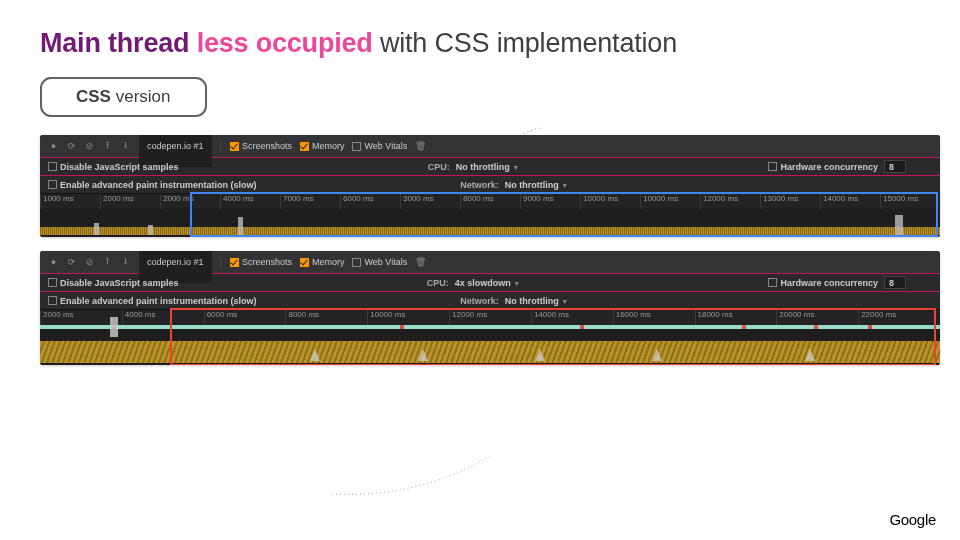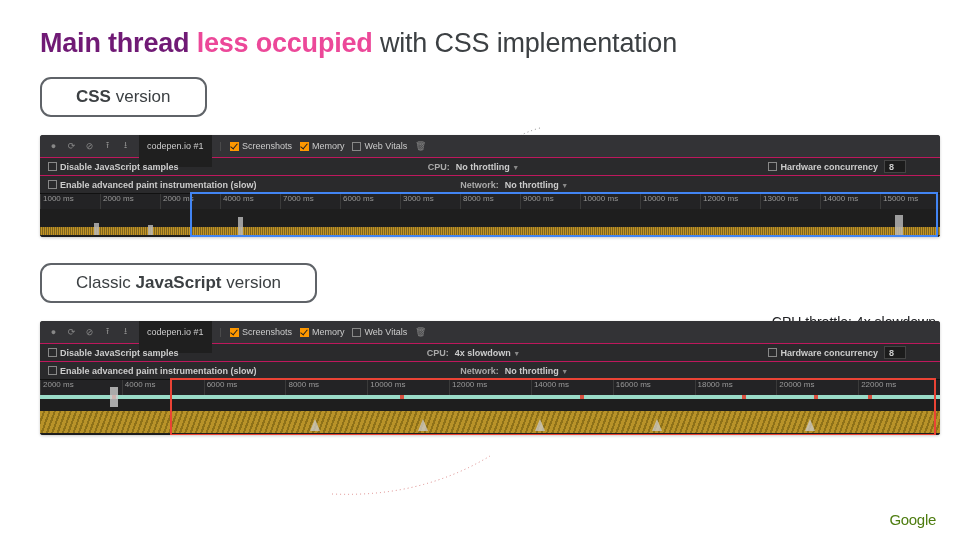--- a/index.html
+++ b/index.html
@@ -46,21 +46,21 @@
   .flame.busy .flame-strip { height: 22px; bottom: 2px; background: repeating-linear-gradient(110deg, #caa02a 0 3px, #9a7a18 3px 5px); }
   .busy-top { position: absolute; left: 0; right: 0; top: 0; height: 4px; background: #9adbc8; }
   .busy-top .mark { position: absolute; top: 0; width: 4px; height: 4px; background: #d85040; }
   .flame.busy { height: 40px; }
   .flame.busy .tri { position: absolute; bottom: 4px; width: 0; height: 0; border-left: 5px solid transparent; border-right: 5px solid transparent; border-bottom: 12px solid #ccc; opacity: 0.75; }
 
   .hl-box { position: absolute; border: 2px solid; pointer-events: none; }
   .hl-blue { border-color: #4285f4; }
   .hl-red  { border-color: #ea4335; }
 
-  .google-logo { position: absolute; right: 24px; bottom: 12px; font-size: 15px; color: #4d7c0f; letter-spacing: -0.3px; font-weight: 500; }
+  .google-logo { position: absolute; right: 24px; bottom: 12px; font-size: 15px; color: #000000; letter-spacing: -0.3px; font-weight: 500; }
 </style>
 </head>
 <body>
 
 <div class="slide">
 
   <div class="title">
     <span class="em-blue">Main thread</span>
     <span class="em-bold">less occupied</span>
     <span>with CSS implementation</span>
@@ -151,25 +151,20 @@
       <div class="flame-strip"></div>
       <div class="blip" style="left:6%; height:12px;"></div>
       <div class="blip" style="left:12%; height:10px;"></div>
       <div class="blip" style="left:22%; height:18px;"></div>
       <div class="blip" style="left:95%; height:20px; width:8px;"></div>
     </div>
     <div class="hl-box hl-blue" style="left:150px; top:57px; width:748px; height:45px;"></div>
   </div>
 
   
-  <div class="version-pill" style="margin-top:26px;">
-    <span>Classic</span>
-    <span class="b">JavaScript</span>
-    <span>version</span>
-  </div>
 
   <span class="throttle-label" style="top:314px;">CPU throttle: 4x slowdown</span>
 
   <div class="panel" style="margin-top:14px;">
     <div class="toolbar">
       <div class="tb-icons">
         <span class="ico">●</span>
         <span class="ico">⟳</span>
         <span class="ico">⊘</span>
         <span class="ico">⭱</span>

